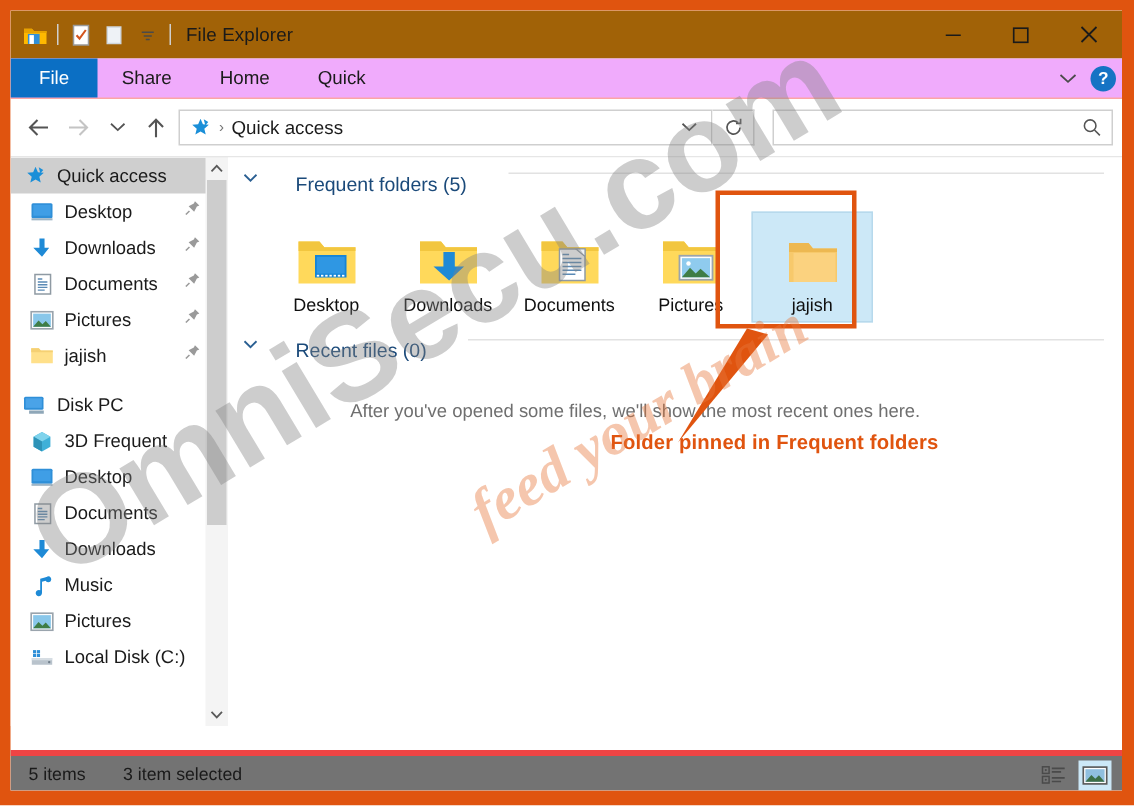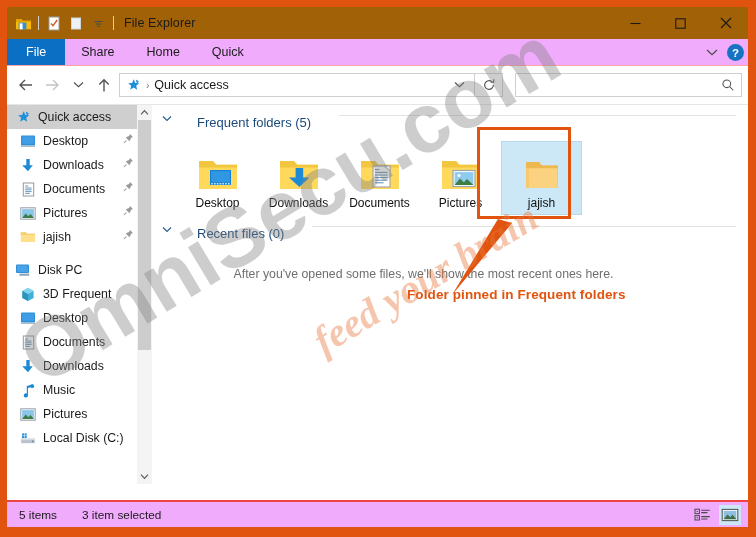--- a/index.html
+++ b/index.html
@@ -247,22 +247,22 @@
     font-size: 13.5px; font-weight: bold;
     color: #e0540f;
     white-space: nowrap;
     letter-spacing: .1px;
   }
 
   
   #statusbar {
     position: absolute; left: 0; bottom: 0;
     width: 100%; height: 27px;
-    border-top: 2px solid #ef4444;
-    background: #f0abfc;
+    border-top: 4px solid #ef4444;
+    background: #737373;
     display: flex; align-items: center;
     padding: 0 6px;
   }
   .status-text {
     font-size: 11.8px; color: #1a1a1a;
   }
   #status-count { margin-left: 6px; }
   #status-sel { margin-left: 25px; }
   #view-btns {
     position: absolute; right: 7px; top: 3px;

